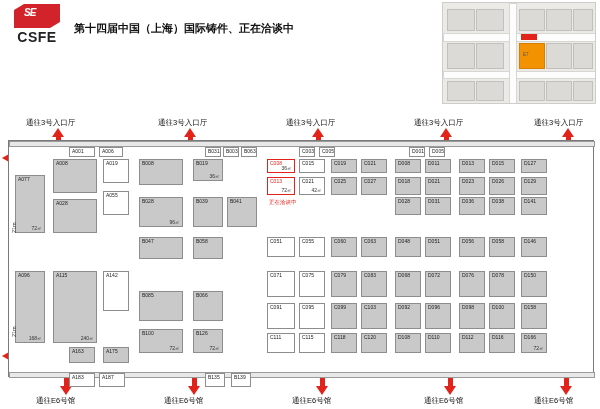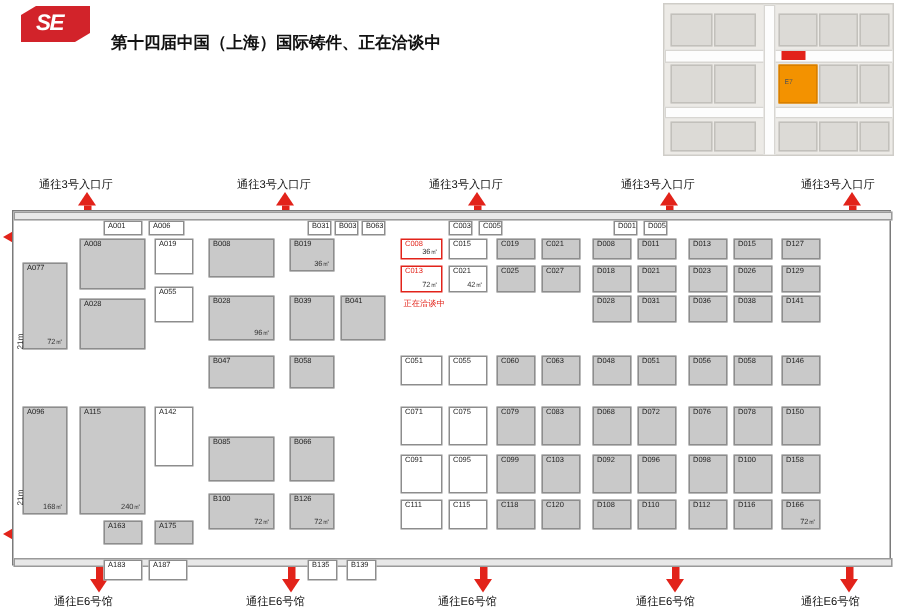--- a/index.html
+++ b/index.html
@@ -4,21 +4,21 @@
 <style>
   html,body{margin:0;padding:0;}
   body{width:600px;height:409px;background:#ffffff;font-family:"Liberation Sans","DejaVu Sans",sans-serif;overflow:hidden;}
   #root{position:relative;width:600px;height:409px;}
 
   
   .header{position:absolute;left:0;top:0;width:600px;height:52px;background:#fff;}
   .logo{position:absolute;left:6px;top:4px;width:62px;height:44px;}
   .logo .mark{position:absolute;left:8px;top:0px;width:46px;height:24px;background:#d2232a;
        clip-path:polygon(0 6px,10px 0,46px 0,46px 18px,36px 24px,0 24px);}
-  .logo .mark span{position:absolute;left:10px;top:3px;color:#fff;font-size:15px;font-weight:bold;font-style:italic;letter-spacing:-1px;}
+  .logo .mark span{position:absolute;left:10px;top:3px;color:#fff;font-size:10px;font-weight:bold;font-style:italic;letter-spacing:-1px;}
   .logo .csfe{position:absolute;left:0;top:25px;width:62px;text-align:center;font-size:14px;font-weight:bold;color:#222;letter-spacing:0.5px;}
   .hdr-line1{position:absolute;left:74px;top:5px;font-size:11px;font-weight:bold;color:#111;white-space:nowrap;}
   .hdr-line2{position:absolute;left:74px;top:21px;font-size:11px;font-weight:bold;color:#111;white-space:nowrap;}
   .hdr-line3{position:absolute;left:74px;top:38px;font-size:7.5px;color:#333;white-space:nowrap;}
 
   
   .minimap{position:absolute;right:4px;top:2px;width:152px;height:100px;background:#eceae6;border:1px solid #cfcdc8;overflow:hidden;}
   .mm-road{position:absolute;background:#fdfdfd;border:1px solid #d8d6d2;}
   .mm-blk{position:absolute;background:#dcdad6;border:1px solid #c2c0bb;}
   .mm-hl{position:absolute;background:#f39200;border:1px solid #d77f00;}
@@ -58,20 +58,21 @@
 </head>
 <body>
 
 <div id="root">
 
   <div class="header">
     <div class="logo">
       <div class="mark">
           <span>SE</span>
         </div>
+      <div class="csfe">CSFE</div>
     </div>
     <div class="hdr-line2">第十四届中国（上海）国际铸件、正在洽谈中</div>
 
     <div class="minimap">
       <div class="mm-road" style="left:0;top:30px;width:152px;height:7px;"></div>
       <div class="mm-road" style="left:0;top:68px;width:152px;height:6px;"></div>
       <div class="mm-road" style="left:66px;top:0;width:6px;height:100px;"></div>
 
       <div class="mm-blk" style="left:4px;top:6px;width:26px;height:20px;"></div>
       <div class="mm-blk" style="left:33px;top:6px;width:26px;height:20px;"></div>

